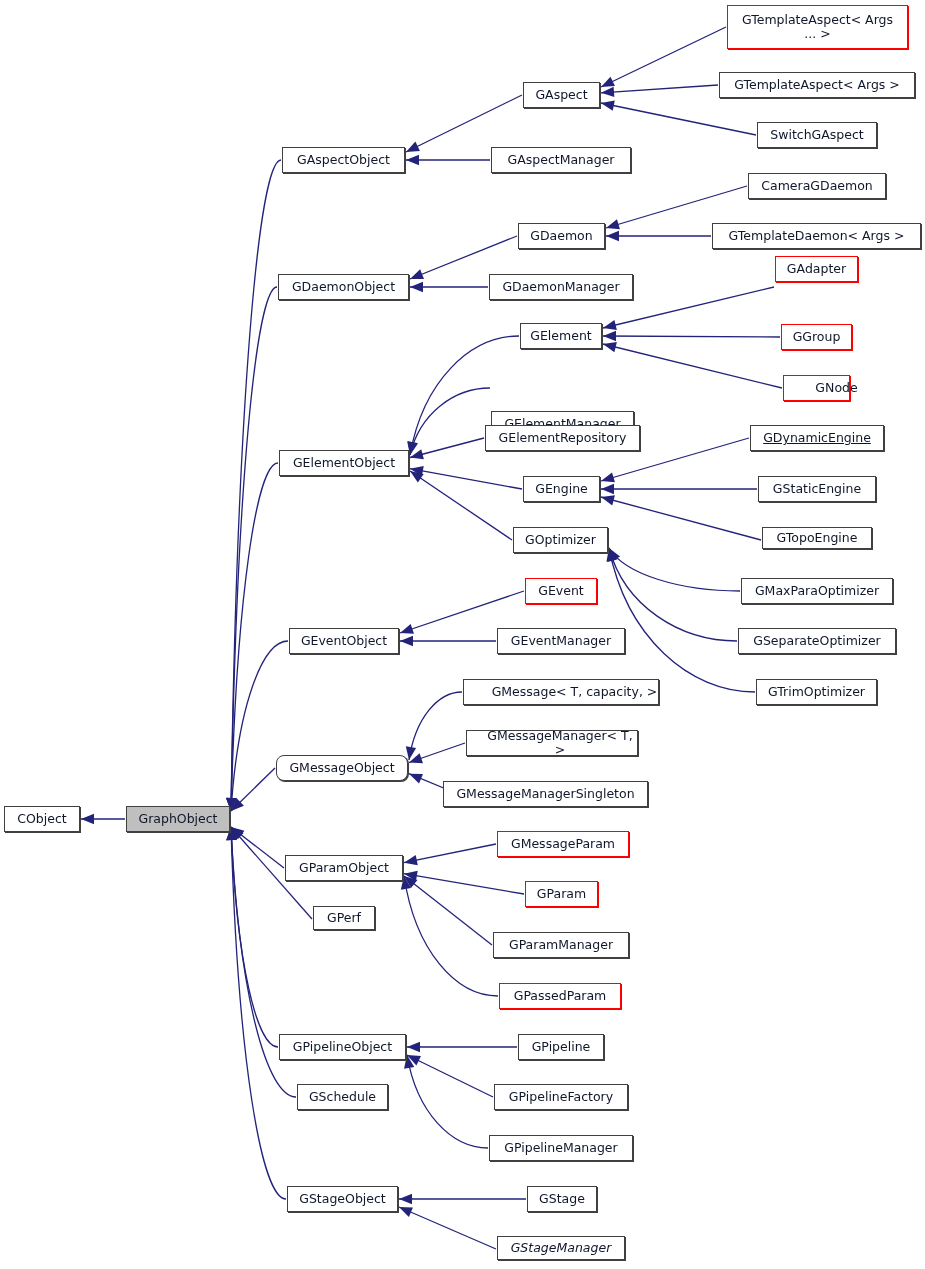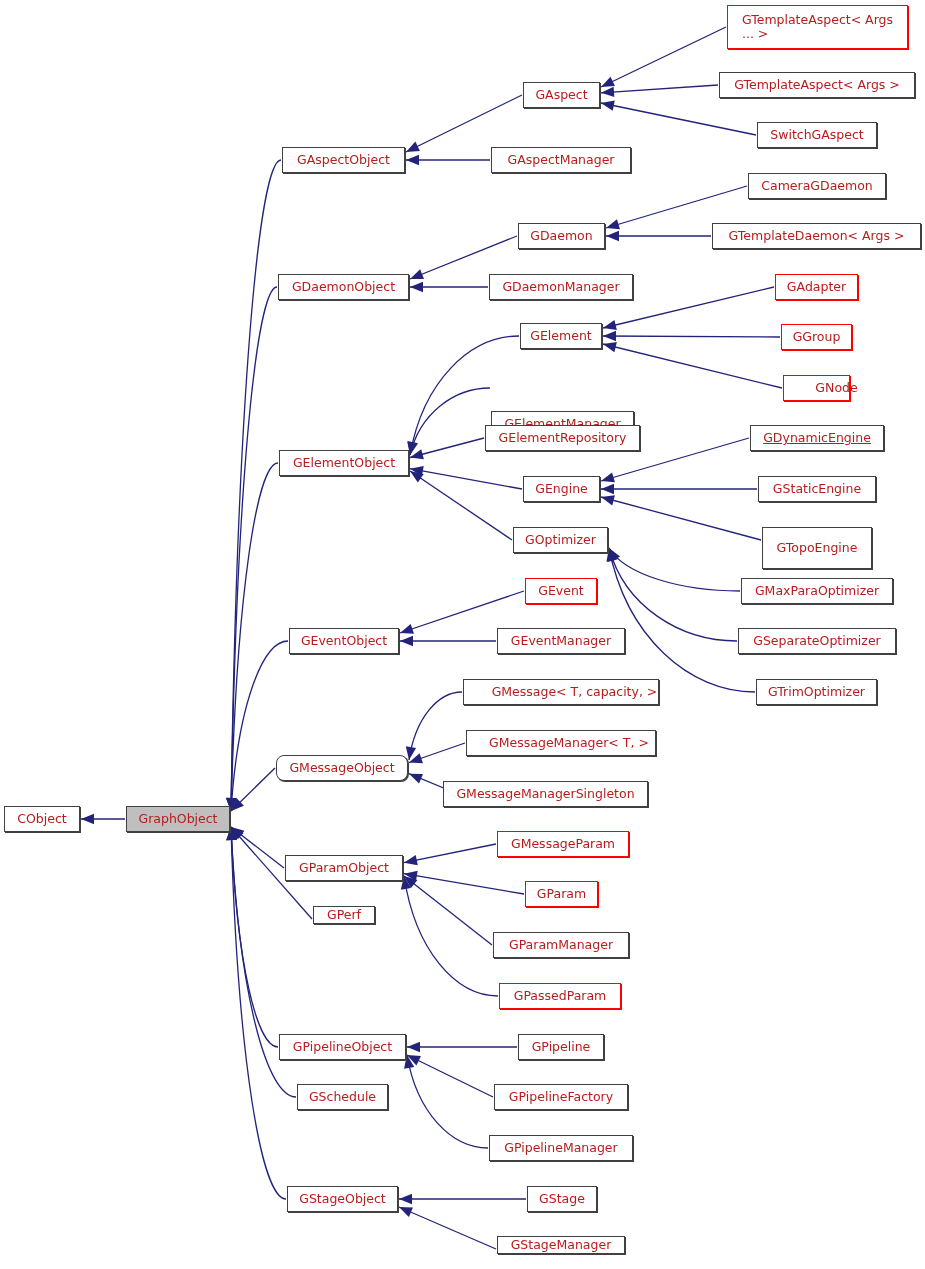--- a/index.html
+++ b/index.html
@@ -21,25 +21,26 @@
     width: 925px;
     height: 1269px;
     overflow: visible;
   }
   .node {
     position: absolute;
     box-sizing: border-box;
     display: flex;
     align-items: center;
     justify-content: center;
+    text-align: center;
     background: #ffffff;
     border: 1px solid #404040;
     font-family: "DejaVu Sans", sans-serif;
     font-size: 12.5px;
-    color: #b91c1c;
+    color: #0f172a;
     line-height: 1.12;
     white-space: pre-line;
     z-index: 5;
     box-shadow: 1px 1px 0 0 #404040;
   }
   .node.red {
     border-color: #ff0000;
     box-shadow: 1px 1px 0 0 #ff0000;
   }
   .node.highlight {
@@ -160,46 +161,46 @@
       <div class="node" style="left: 757px; top: 122px; width: 120px; height: 26px;">SwitchGAspect</div>
       <div class="node" style="left: 278px; top: 274px; width: 131px; height: 26px;">GDaemonObject</div>
       <div class="node" style="left: 518px; top: 223px; width: 87px; height: 26px;">GDaemon</div>
       <div class="node" style="left: 489px; top: 274px; width: 144px; height: 26px;">GDaemonManager</div>
       <div class="node" style="left: 748px; top: 173px; width: 138px; height: 26px;">CameraGDaemon</div>
       <div class="node" style="left: 712px; top: 223px; width: 209px; height: 26px;">GTemplateDaemon&lt; Args &gt;</div>
       <div class="node" style="left: 279px; top: 450px; width: 130px; height: 26px;">GElementObject</div>
       <div class="node" style="left: 520px; top: 323px; width: 82px; height: 26px;">GElement</div>
       <div class="node" style="left: 491px; top: 375px; width: 143px; height: 26px; margin-top: 36px;">GElementManager</div>
       <div class="node" style="left: 485px; top: 425px; width: 155px; height: 26px;">GElementRepository</div>
-      <div class="node red" style="left: 775px; top: 274px; width: 83px; height: 26px;">GAdapter</div>
+      <div class="node red" style="left: 775px; top: 256px; width: 83px; height: 26px;">GAdapter</div>
       <div class="node red" style="left: 781px; top: 324px; width: 71px; height: 26px;">GGroup</div>
       <div class="node red" style="left: 783px; top: 375px; width: 67px; height: 26px; padding-left: 40px;">GNode</div>
       <div class="node" style="left: 523px; top: 476px; width: 77px; height: 26px;">GEngine</div>
       <div class="node" style="left: 750px; top: 425px; width: 134px; height: 26px; text-decoration: underline;">GDynamicEngine</div>
       <div class="node" style="left: 758px; top: 476px; width: 118px; height: 26px;">GStaticEngine</div>
-      <div class="node" style="left: 762px; top: 527px; width: 110px; height: 42px;">GTopoEngine</div>
+      <div class="node" style="left: 762px; top: 527px; width: 110px; height: 22px;">GTopoEngine</div>
       <div class="node" style="left: 513px; top: 527px; width: 95px; height: 26px;">GOptimizer</div>
       <div class="node" style="left: 741px; top: 578px; width: 152px; height: 26px;">GMaxParaOptimizer</div>
       <div class="node" style="left: 738px; top: 628px; width: 158px; height: 26px;">GSeparateOptimizer</div>
       <div class="node" style="left: 756px; top: 679px; width: 121px; height: 26px;">GTrimOptimizer</div>
       <div class="node" style="left: 289px; top: 628px; width: 110px; height: 26px;">GEventObject</div>
       <div class="node red" style="left: 525px; top: 578px; width: 72px; height: 26px;">GEvent</div>
       <div class="node" style="left: 497px; top: 628px; width: 128px; height: 26px;">GEventManager</div>
       <div class="node" style="left: 276px; top: 755px; width: 132px; height: 26px; border-radius: 8px;">GMessageObject</div>
       <div class="node" style="left: 463px; top: 679px; width: 196px; height: 26px; padding-left: 27px;">GMessage&lt; T, capacity, &gt;</div>
-      <div class="node" style="left: 466px; top: 730px; width: 190px; height: 26px; padding-left: 16px;">GMessageManager&lt; T, &gt;</div>
+      <div class="node" style="left: 466px; top: 730px; width: 172px; height: 26px; padding-left: 16px;">GMessageManager&lt; T, &gt;</div>
       <div class="node" style="left: 443px; top: 781px; width: 205px; height: 26px;">GMessageManagerSingleton</div>
       <div class="node" style="left: 285px; top: 855px; width: 118px; height: 26px;">GParamObject</div>
       <div class="node red" style="left: 497px; top: 831px; width: 132px; height: 26px;">GMessageParam</div>
       <div class="node red" style="left: 525px; top: 881px; width: 73px; height: 26px;">GParam</div>
       <div class="node" style="left: 493px; top: 932px; width: 136px; height: 26px;">GParamManager</div>
       <div class="node red" style="left: 499px; top: 983px; width: 122px; height: 26px;">GPassedParam</div>
-      <div class="node" style="left: 313px; top: 906px; width: 62px; height: 18px;">GPerf</div>
+      <div class="node" style="left: 313px; top: 906px; width: 62px; height: 24px;">GPerf</div>
       <div class="node" style="left: 279px; top: 1034px; width: 127px; height: 26px;">GPipelineObject</div>
       <div class="node" style="left: 518px; top: 1034px; width: 86px; height: 26px;">GPipeline</div>
       <div class="node" style="left: 494px; top: 1084px; width: 134px; height: 26px;">GPipelineFactory</div>
       <div class="node" style="left: 489px; top: 1135px; width: 144px; height: 26px;">GPipelineManager</div>
       <div class="node" style="left: 297px; top: 1084px; width: 91px; height: 26px;">GSchedule</div>
       <div class="node" style="left: 287px; top: 1186px; width: 111px; height: 26px;">GStageObject</div>
       <div class="node" style="left: 527px; top: 1186px; width: 70px; height: 26px;">GStage</div>
-      <div class="node" style="left: 497px; top: 1236px; width: 128px; height: 18px;">GStageManager</div>
+      <div class="node" style="left: 497px; top: 1236px; width: 128px; height: 24px; font-style: italic;">GStageManager</div>
     </div>
 </div>
 
 </body></html>

